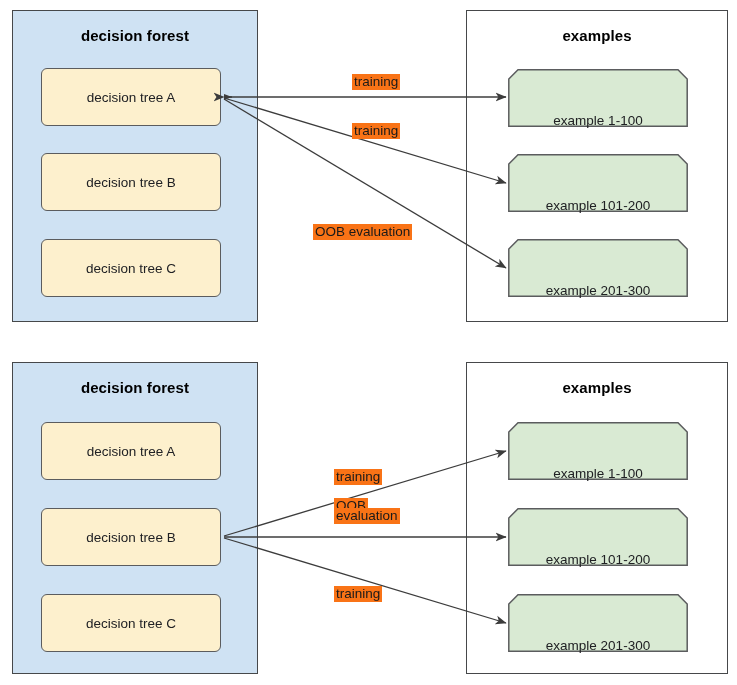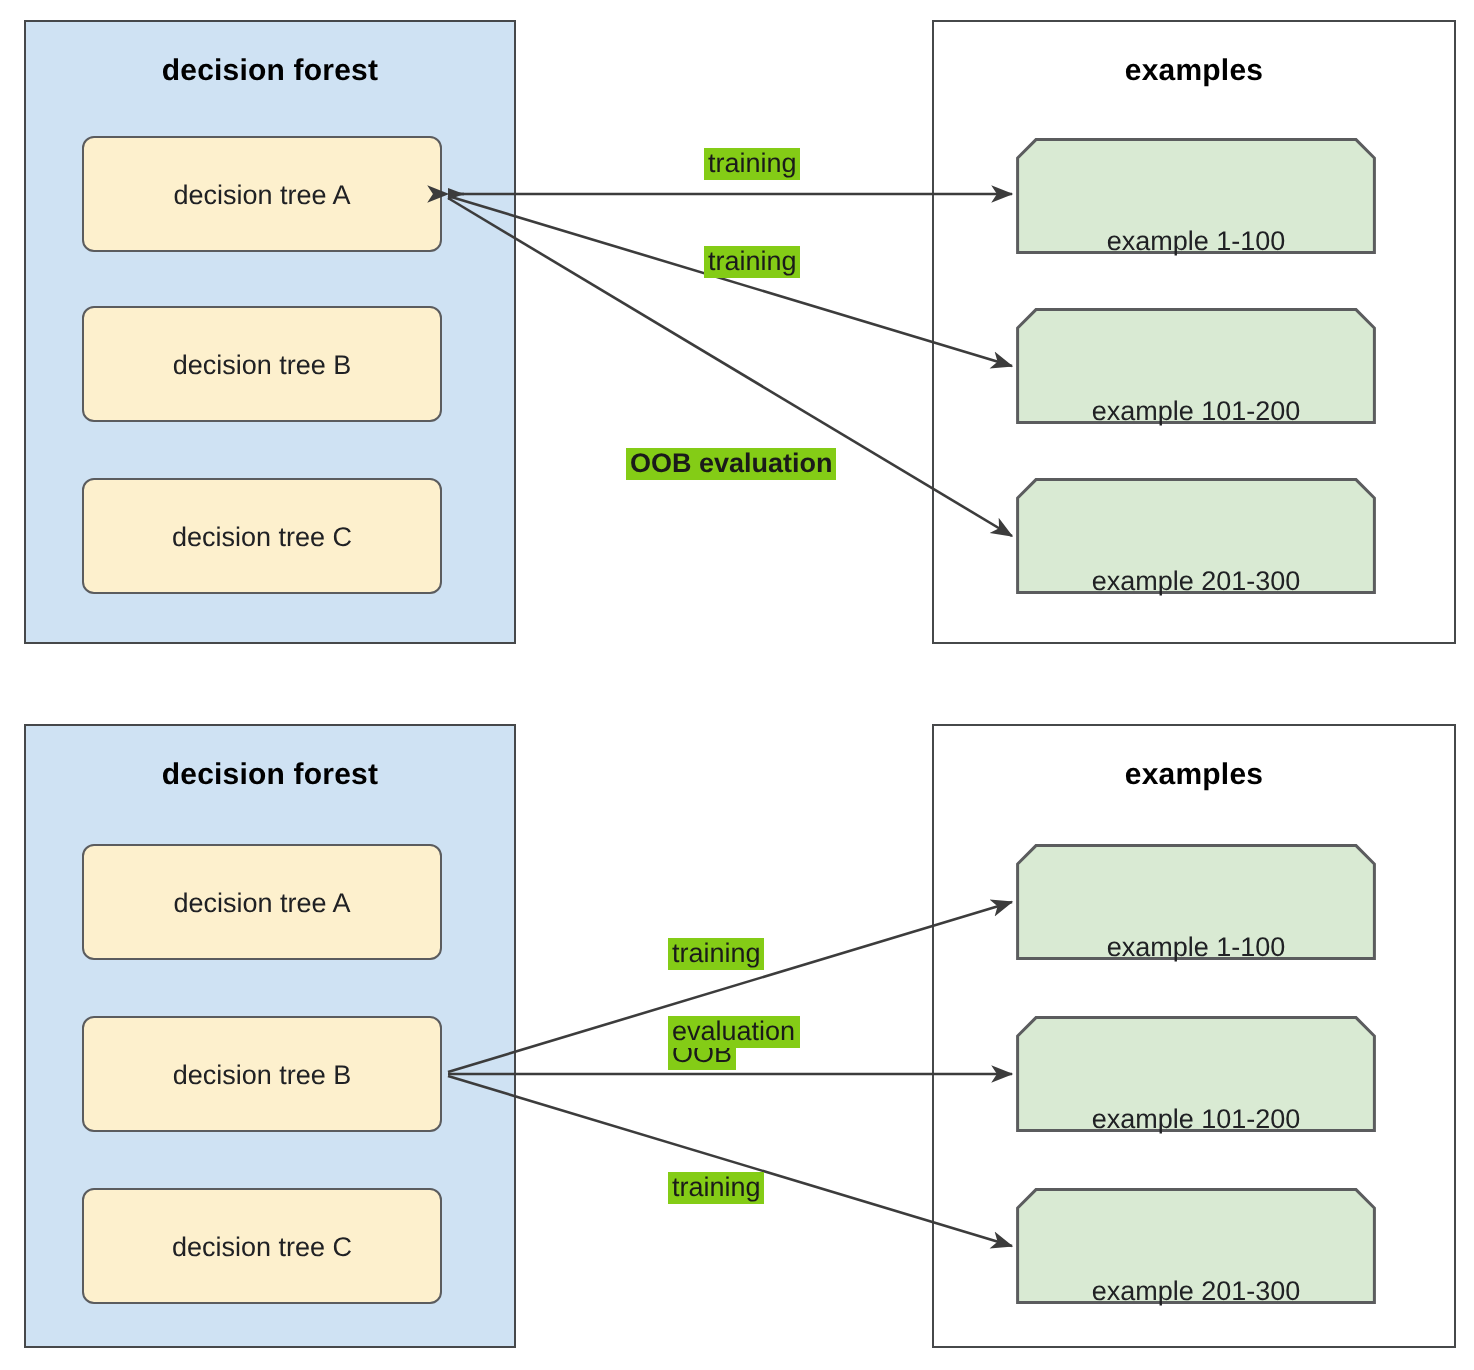--- a/index.html
+++ b/index.html
@@ -77,21 +77,21 @@
     top: 0;
     width: 737px;
     height: 685px;
     pointer-events: none;
   }
   .edge-label {
     position: absolute;
     font-size: 13.5px;
     color: #1a1a1a;
     white-space: nowrap;
-    background: #84cc16;
+    background: #f97316;
     padding: 0 2px;
     line-height: 16px;
   }
 </style>
 </head>
 <body>
 
 <div class="diagram">
 
   <div class="panel panel-forest" style="left:12px; top:10px; width:246px; height:312px;">
@@ -196,20 +196,20 @@
     <g>
       <line x1="224" y1="537" x2="506" y2="537" stroke="#3c3c3c" stroke-width="1.3" marker-end="url(#ah)"></line>
     </g>
     <g>
       <line x1="224" y1="538" x2="506" y2="623" stroke="#3c3c3c" stroke-width="1.3" marker-end="url(#ah)"></line>
     </g>
   </svg>
 
   <div class="edge-label" style="left:352px; top:74px;">training</div>
   <div class="edge-label" style="left:352px; top:123px;">training</div>
-  <div class="edge-label" style="left:313px; top:224px;font-weight:bold;">OOB evaluation</div>
+  <div class="edge-label" style="left:313px; top:224px;">OOB evaluation</div>
 
   <div class="edge-label" style="left:334px; top:469px;">training</div>
-  <div class="edge-label" style="left:334px; top:519px;">OOB</div>
+  <div class="edge-label" style="left:334px; top:498px;">OOB</div>
   <div class="edge-label" style="left:334px; top:508px;">evaluation</div>
   <div class="edge-label" style="left:334px; top:586px;">training</div>
 
 </div>
 
 </body></html>

